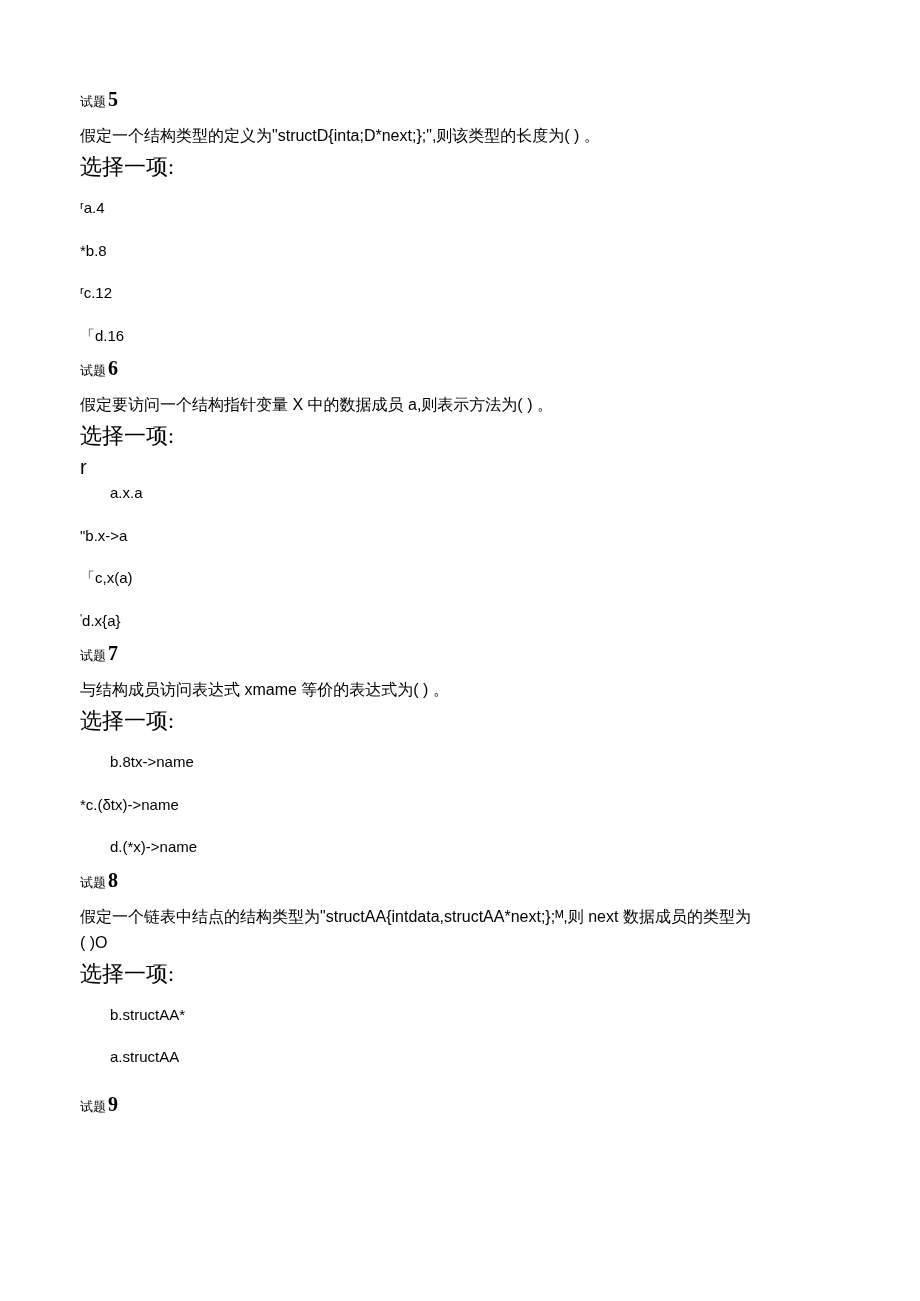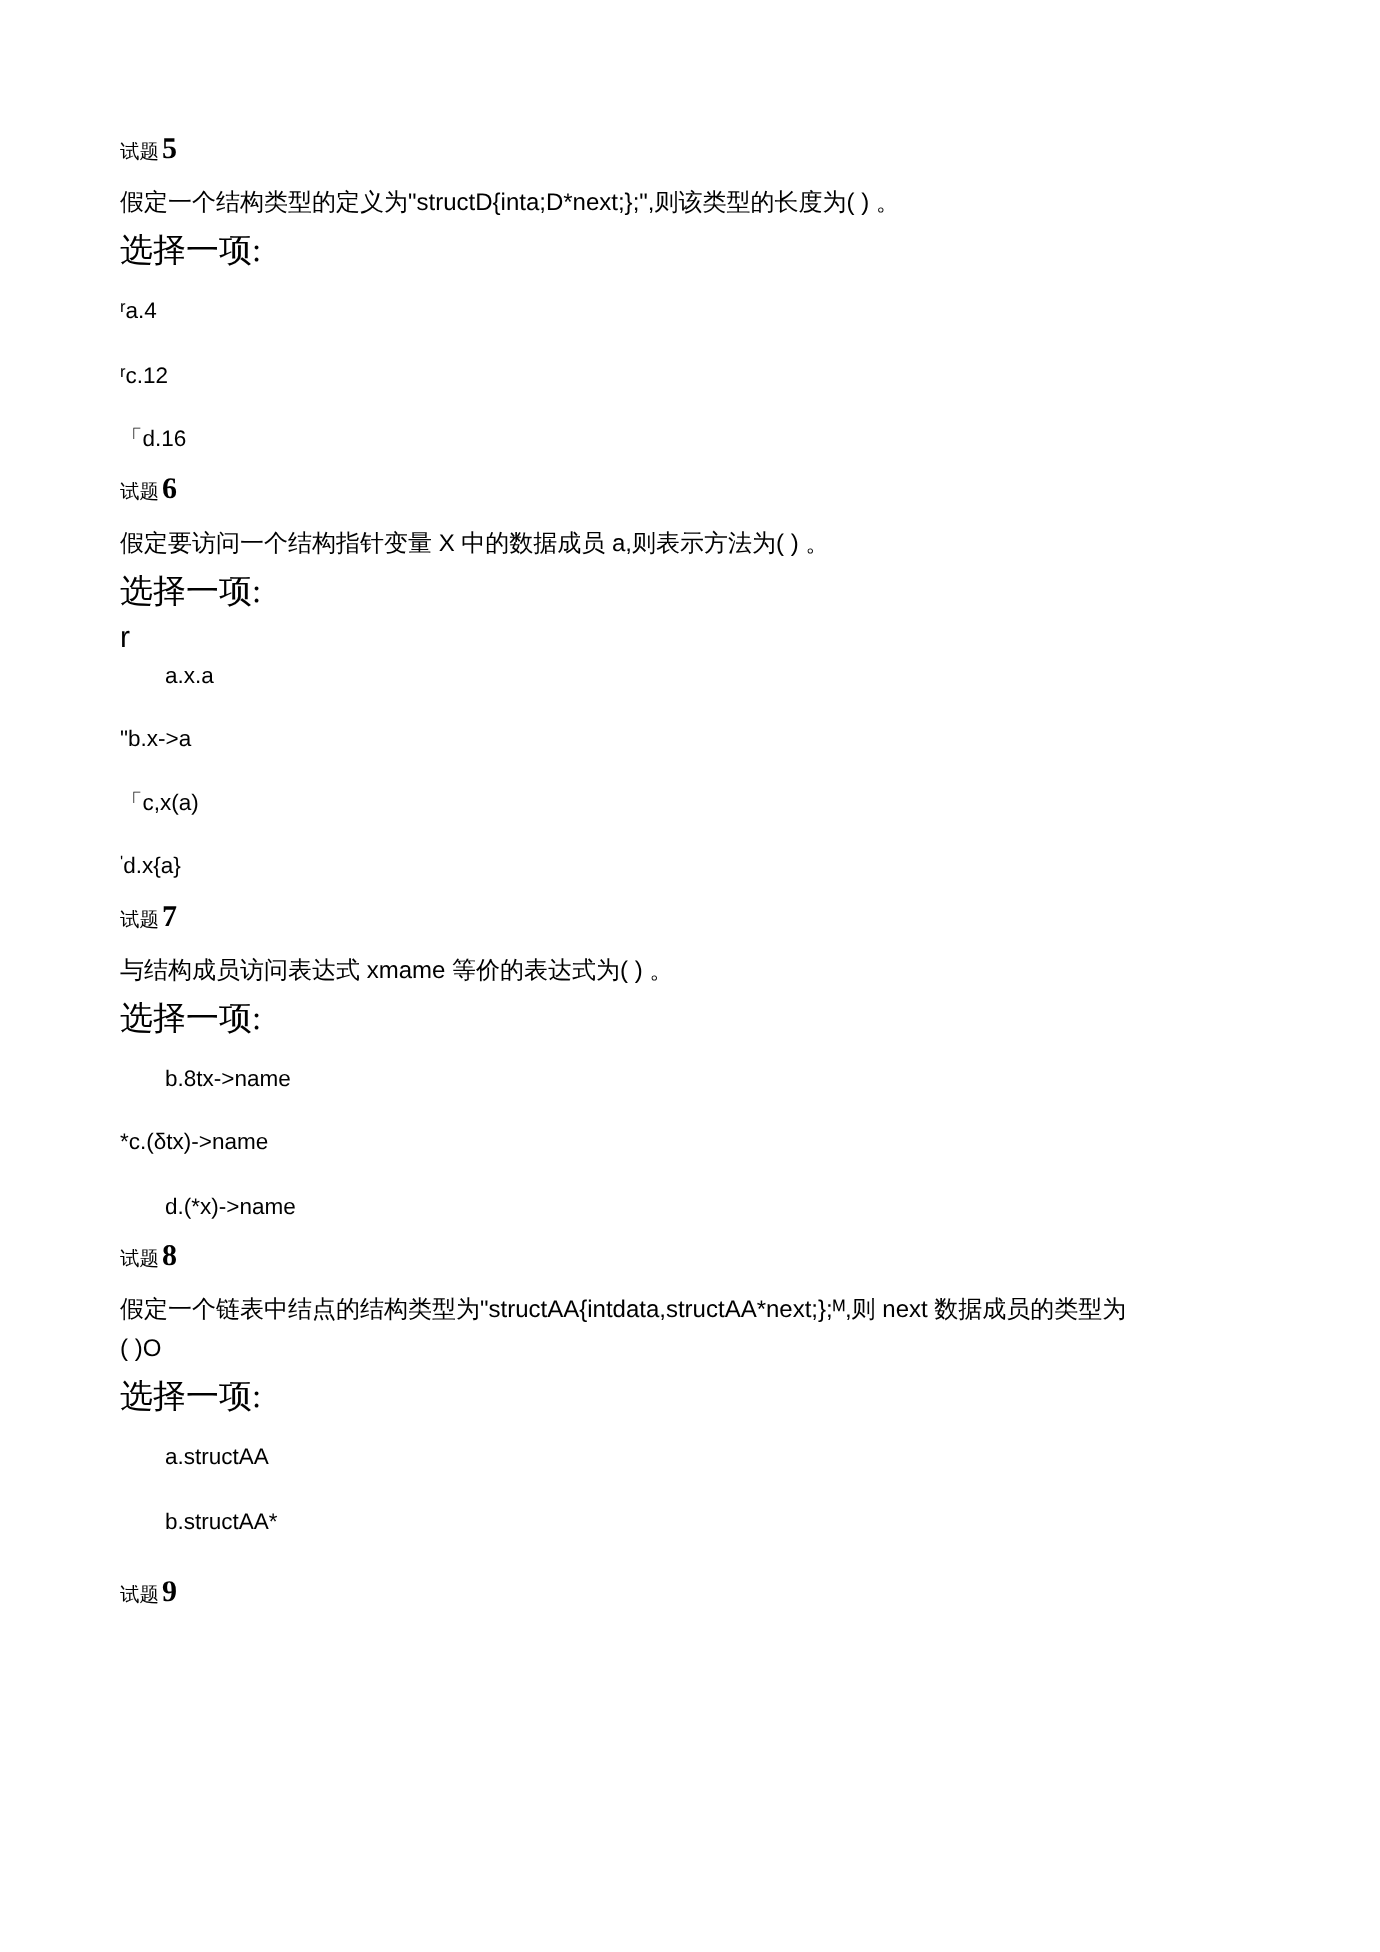--- a/index.html
+++ b/index.html
@@ -82,20 +82,23 @@
   <div class="question-heading">
     <span class="small">试题</span><span class="big">5</span>
   </div>
   <div class="q-text mixed">假定一个结构类型的定义为"structD{inta;D*next;};",则该类型的长度为( ) 。</div>
   <div class="prompt">选择一项:</div>
 
   <div class="option">
     <span class="special-r-small option-prefix">r</span><span class="option-text">a.4</span>
   </div>
   <div class="option">
+    <span class="option-prefix">*</span><span class="option-text">b.8</span>
+  </div>
+  <div class="option">
     <span class="special-r-small option-prefix">r</span><span class="option-text">c.12</span>
   </div>
   <div class="option last">
     <span class="option-prefix">「</span><span class="option-text">d.16</span>
   </div>
 </div>
 
 <div class="block">
   <div class="question-heading">
     <span class="small">试题</span><span class="big">6</span>
@@ -138,24 +141,24 @@
 
 <div class="block">
   <div class="question-heading">
     <span class="small">试题</span><span class="big">8</span>
   </div>
   <div class="q-text mixed">假定一个链表中结点的结构类型为"structAA{intdata,structAA*next;};ᴹ,则 next 数据成员的类型为</div>
   <div class="q-text mixed">( )O</div>
   <div class="prompt">选择一项:</div>
 
   <div class="option option-indent">
-    <span class="option-text">a.structAA</span>
+    <span class="option-text">b.structAA*</span>
   </div>
   <div class="option option-indent">
-    <span class="option-text">b.structAA*</span>
+    <span class="option-text">a.structAA</span>
   </div>
 </div>
 
 <div class="block">
   <div class="question-heading">
     <span class="small">试题</span><span class="big">9</span>
   </div>
 </div>
 
 </body></html>

